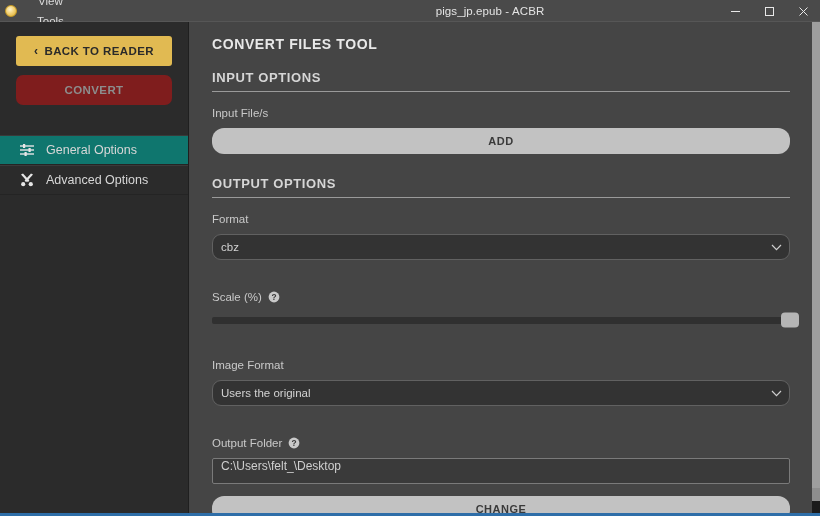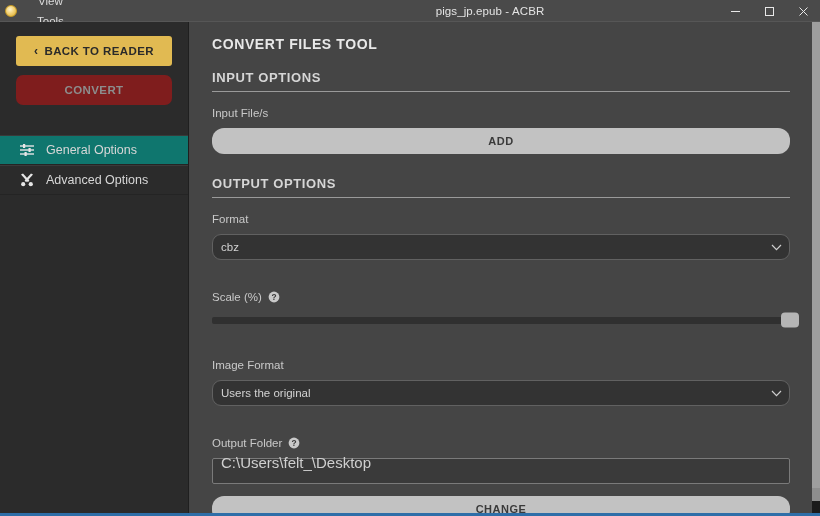--- a/index.html
+++ b/index.html
@@ -190,23 +190,23 @@
     background: #b5b5b5;
     border-radius: 4px;
     top: 50%; transform: translate(-50%, -50%);
   }
 
   .text-input {
     width: 100%; height: 26px;
     background: #3a3a3a;
     border: 1px solid #7a7a7a;
     border-radius: 2px;
-    display: flex; align-items: flex-end;
-    padding: 12px 8px;
-    font-size: 15px; color: #cfcfcf;
+    display: flex; align-items: flex-start;
+    padding: 0 8px;
+    font-size: 12px; color: #cfcfcf;
     cursor: text;
   }
 
   
   .scrollbar {
     position: absolute; top: 22px; right: 0;
     width: 8px; height: 491px;
     background: #8e8e8e;
   }
   .scrollbar .thumb {

